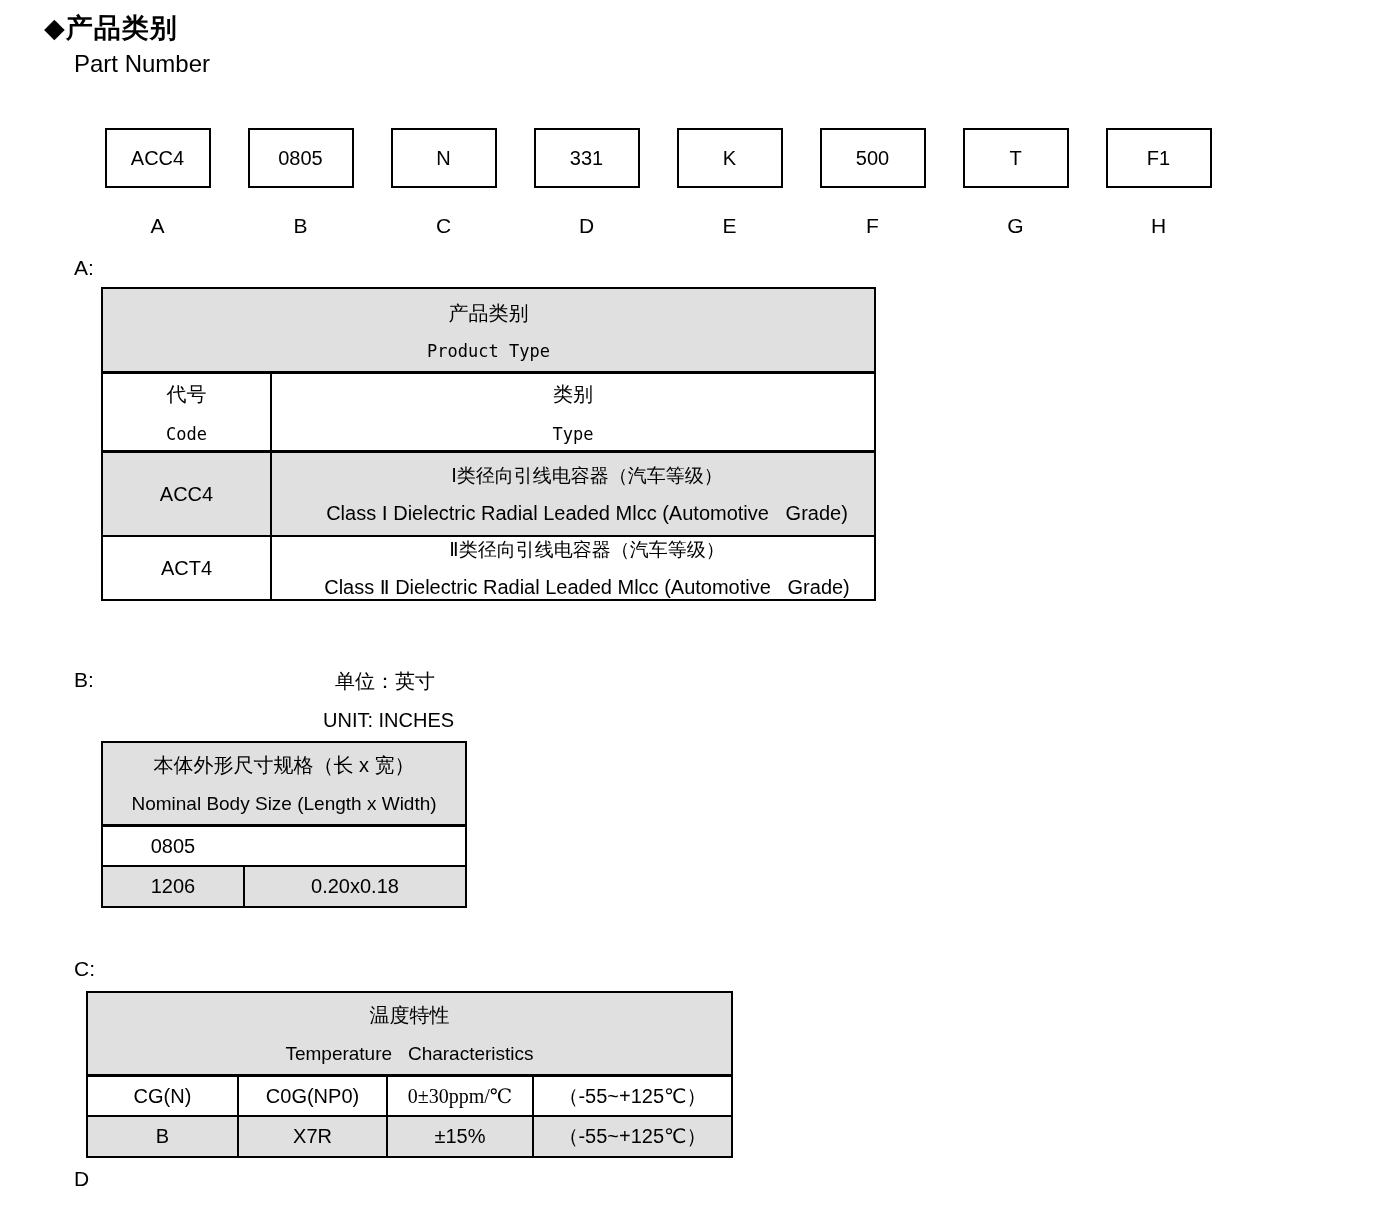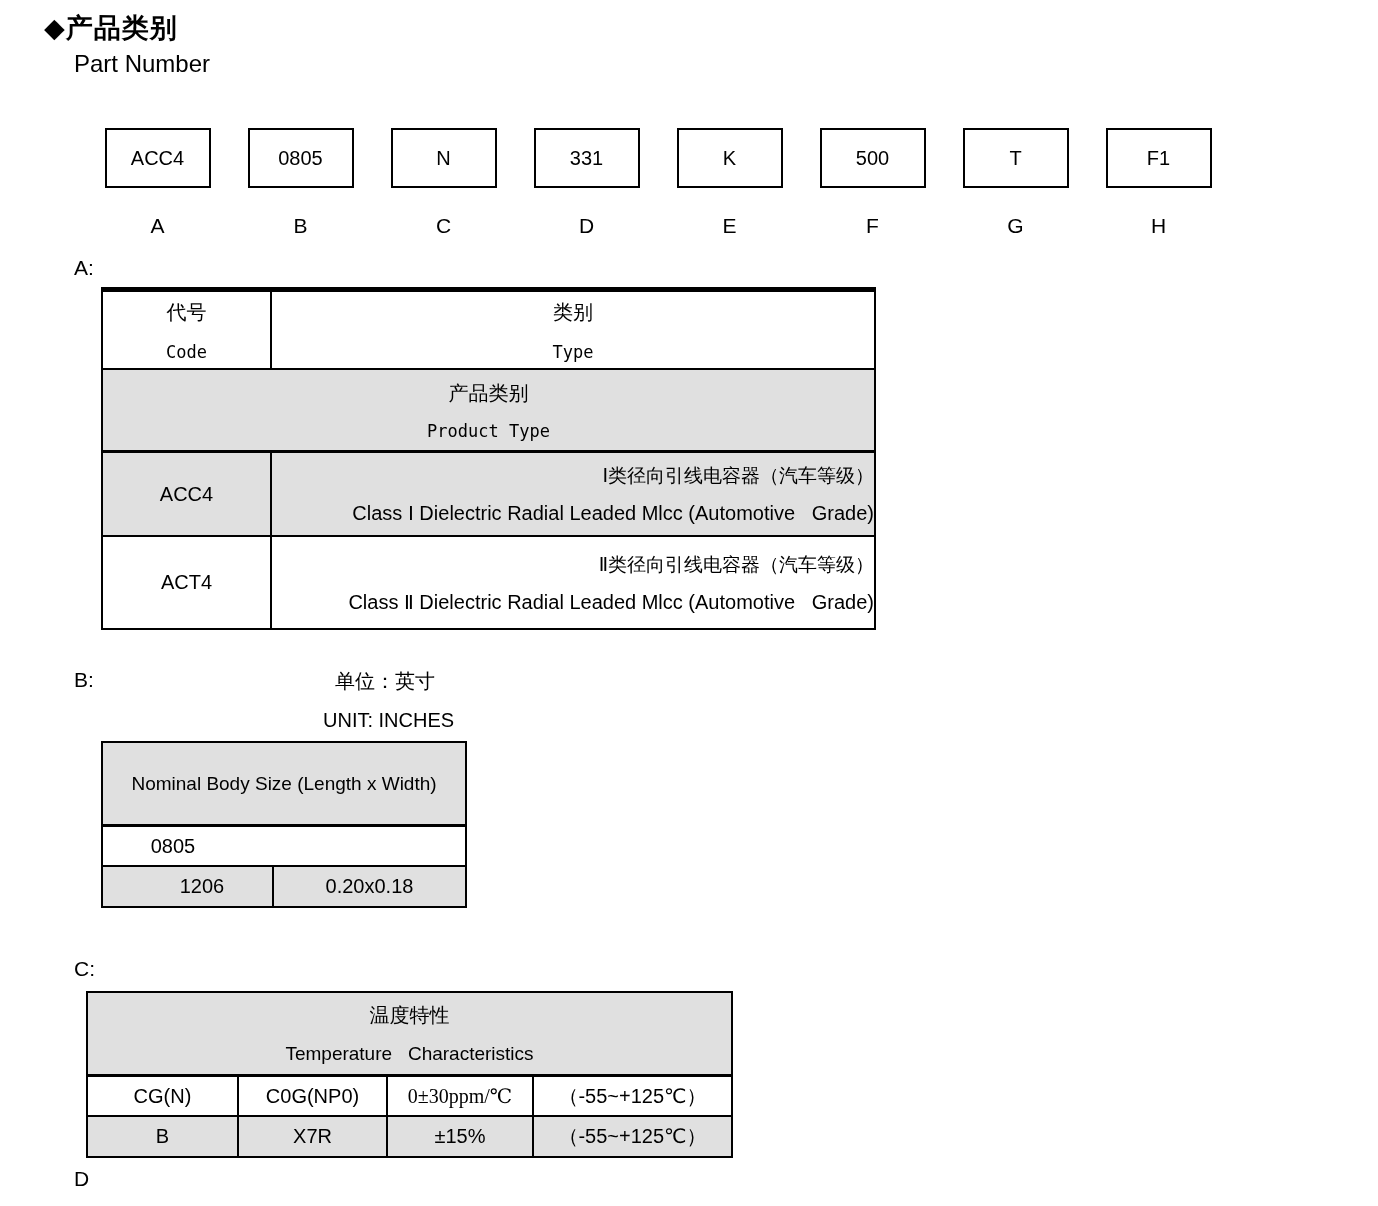--- a/index.html
+++ b/index.html
@@ -92,21 +92,21 @@
     font-family: "DejaVu Sans Mono", monospace;
     font-size: 17px;
   }
   .serif {
     font-family: "Liberation Serif", "DejaVu Serif", serif;
     font-size: 20px;
   }
   .cell-19 { font-size: 19px; }
   .cell-20 { font-size: 20px; }
   .left-pad {
-    align-items: flex-end;
+    align-items: center;
     padding-left: 28px;
   }
   .gap14 > * + * { margin-top: 14px; }
   .gap16 > * + * { margin-top: 16px; }
   .gap12 > * + * { margin-top: 12px; }
 
   
   .unit-cn { left: 335px; top: 668px; font-size: 20px; }
   .unit-en { left: 323px; top: 709px; font-size: 20px; }
 </style>
@@ -149,66 +149,67 @@
     </div>
     <div class="pn-slot">
       <div class="pn-box">F1</div>
       <div class="pn-label">H</div>
     </div>
   </div>
 
   <div class="abs sec-label" style="left:74px; top:256px;">A:</div>
 
   <div class="abs tbl" style="left:101px; top:287px; width:775px;">
+    <div class="tr gray" style="height:82px;">
+      <div class="td grow gap14">
+        <div class="cn-line">产品类别</div>
+        <div class="mono">Product Type</div>
+      </div>
+    </div>
     <div class="tr thick" style="height:79px;">
       <div class="td gap16" style="width:167px;">
         <div class="cn-line">代号</div>
         <div class="mono">Code</div>
       </div>
       <div class="td grow gap16">
         <div class="cn-line">类别</div>
         <div class="mono">Type</div>
-      </div>
-    </div>
-    <div class="tr gray" style="height:82px;">
-      <div class="td grow gap14">
-        <div class="cn-line">产品类别</div>
-        <div class="mono">Product Type</div>
       </div>
     </div>
     <div class="tr thick gray" style="height:85px;">
       <div class="td cell-20" style="width:167px;">ACC4</div>
       <div class="td grow left-pad gap12">
         <div class="cn-line cell-19">Ⅰ类径向引线电容器（汽车等级）</div>
         <div class="en-line">Class Ⅰ Dielectric Radial Leaded Mlcc (Automotive   Grade)</div>
       </div>
     </div>
-    <div class="tr" style="height:93px;">
+    <div class="tr" style="height:64px;">
       <div class="td cell-20" style="width:167px;">ACT4</div>
       <div class="td grow left-pad gap12">
         <div class="cn-line cell-19">Ⅱ类径向引线电容器（汽车等级）</div>
         <div class="en-line">Class Ⅱ Dielectric Radial Leaded Mlcc (Automotive   Grade)</div>
       </div>
     </div>
   </div>
 
   <div class="abs sec-label" style="left:74px; top:668px;">B:</div>
   <div class="abs unit-cn">单位：英寸</div>
   <div class="abs unit-en">UNIT: INCHES</div>
 
   <div class="abs tbl" style="left:101px; top:741px; width:366px;">
     <div class="tr gray" style="height:81px;">
       <div class="td grow gap14">
+        <div class="cn-line">本体外形尺寸规格（长 x 宽）</div>
         <div class="cell-19">Nominal Body Size (Length x Width)</div>
       </div>
     </div>
     <div class="tr thick" style="height:41px;">
       <div class="td cell-20" style="width:140px;">0805</div>
     </div>
-    <div class="tr gray" style="height:41px;padding-left:29px;">
+    <div class="tr gray" style="height:41px;">
       <div class="td cell-20" style="width:140px;">1206</div>
       <div class="td grow cell-20">0.20x0.18</div>
     </div>
   </div>
 
   <div class="abs sec-label" style="left:74px; top:957px;">C:</div>
 
   <div class="abs tbl" style="left:86px; top:991px; width:647px;">
     <div class="tr gray" style="height:81px;">
       <div class="td grow gap14">

